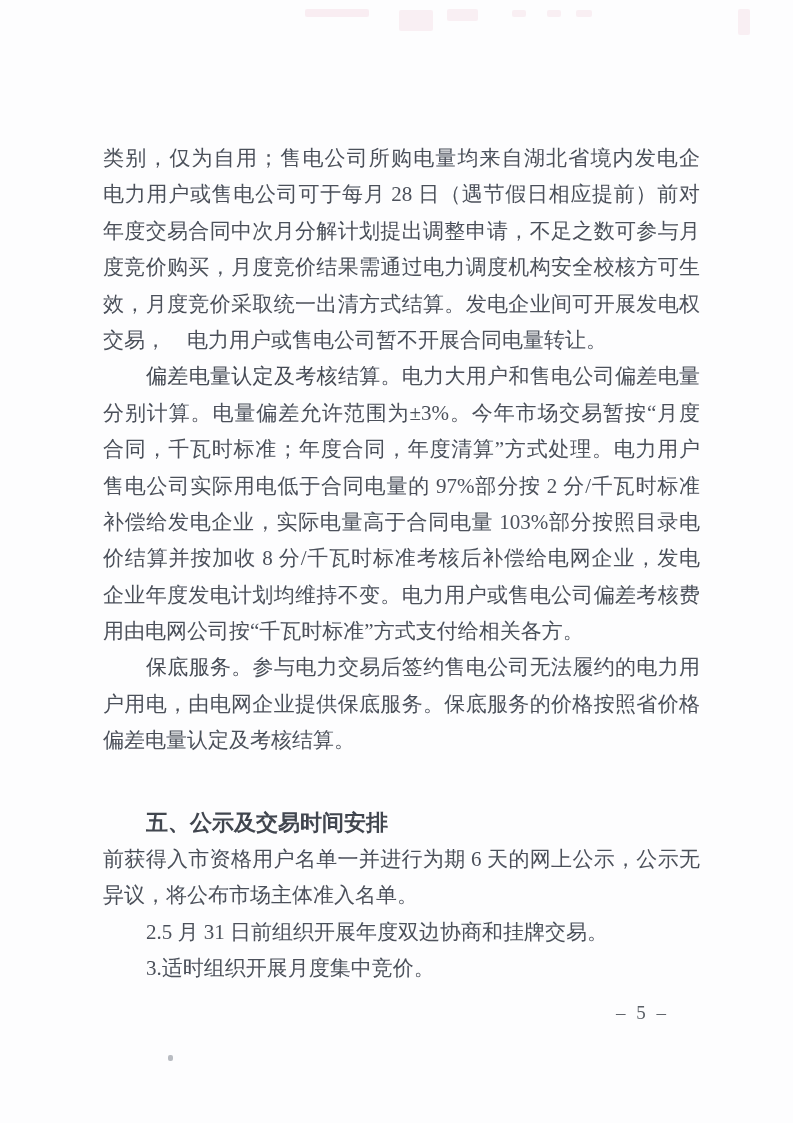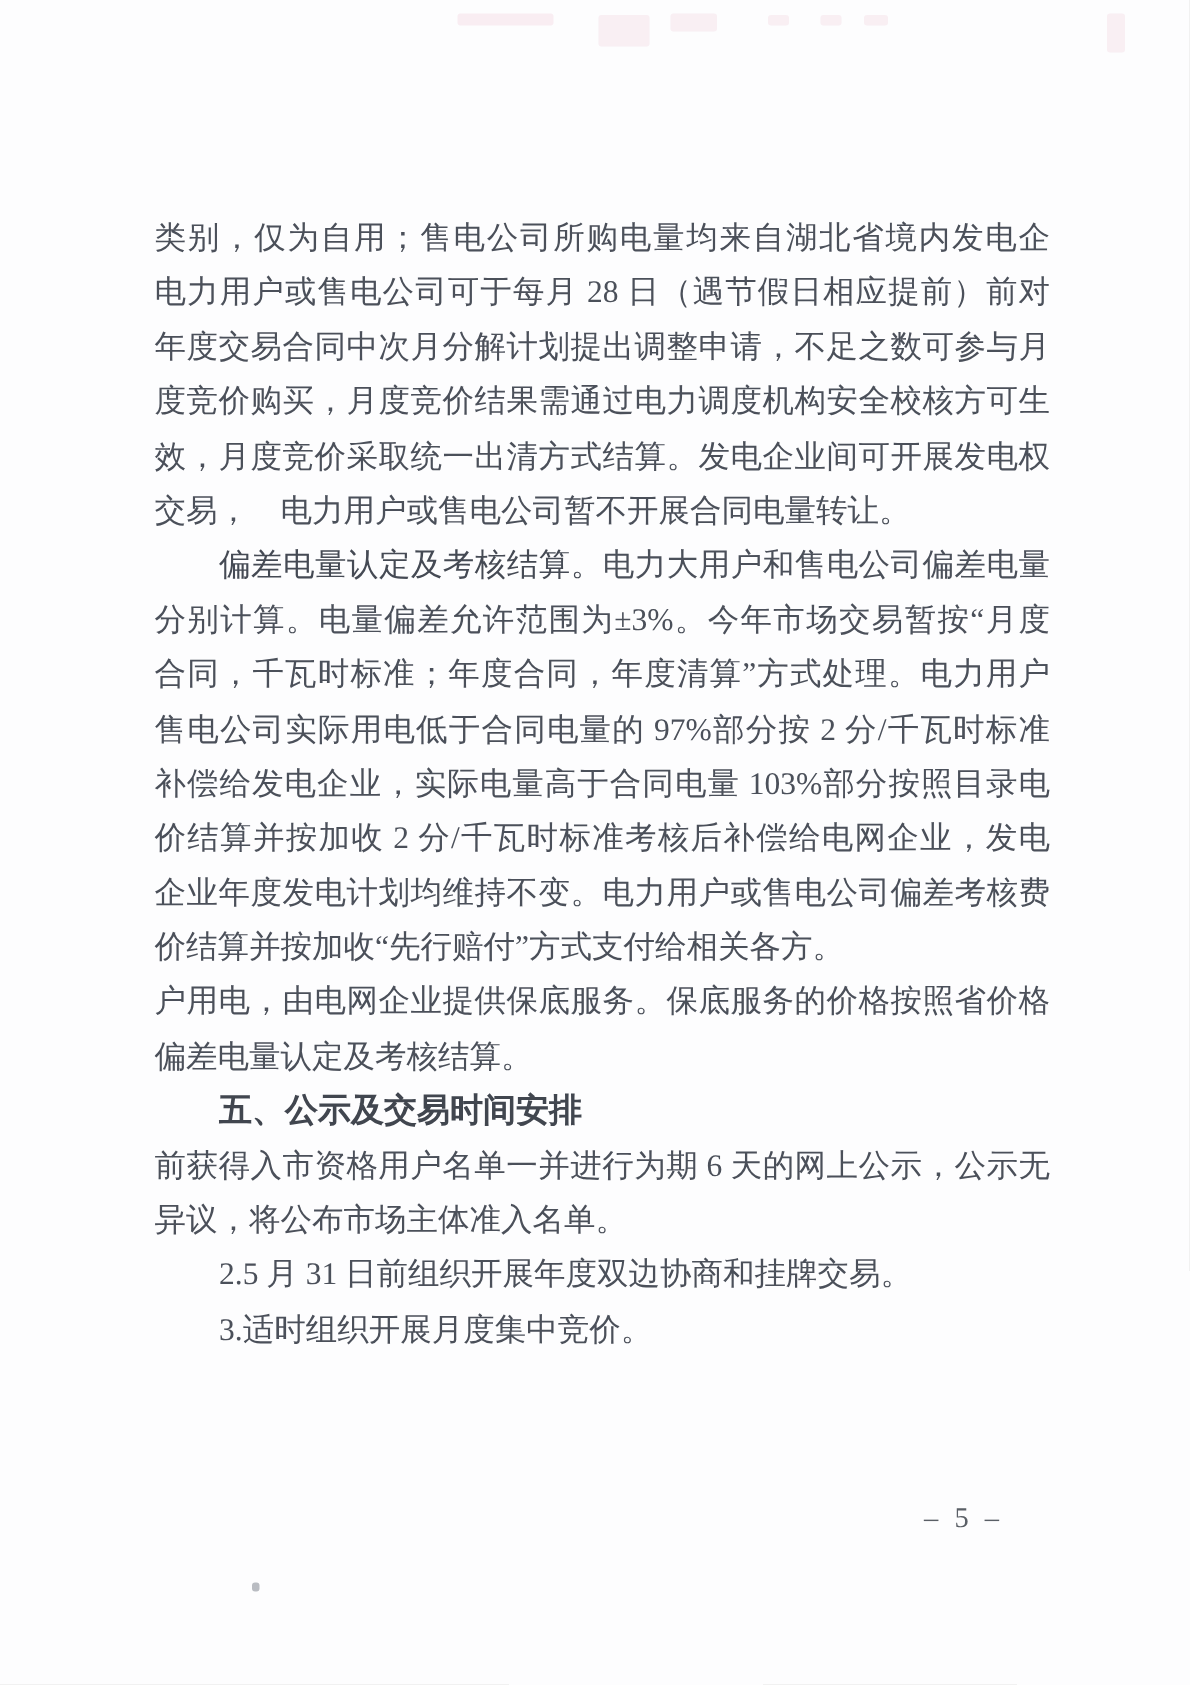--- a/index.html
+++ b/index.html
@@ -33,20 +33,21 @@
   .ln.last { text-align: center; text-align-last: left; }
   .ind { text-indent: 43px; }
   .b { font-weight: 400; color: #454a54; }
   .heading-ln {
     font-family: "Liberation Sans", "DejaVu Sans", sans-serif;
     font-weight: 700;
     font-size: 22px;
     color: #41464f;
     text-align: left;
     text-align-last: left;
+    margin-top: 46px;
   }
   .page-number {
     position: absolute;
     left: 616px;
     top: 1002px;
     width: 70px;
     font-size: 19px;
     color: #5a5f66;
     letter-spacing: 3px;
     text-align: left;
@@ -86,26 +87,27 @@
       <div class="ln jw">效，月度竞价采取统一出清方式结算。发电企业间可开展发电权</div>
       <div class="ln last">交易，　电力用户或售电公司暂不开展合同电量转让。</div>
     </div>
 
     <div>
       <div class="ln jw ind"><span class="b">偏差电量认定及考核结算。</span><span>电力大用户和售电公司偏差电量</span></div>
       <div class="ln jw">分别计算。电量偏差允许范围为±3%。今年市场交易暂按“月度</div>
       <div class="ln jw">合同，千瓦时标准；年度合同，年度清算”方式处理。电力用户或</div>
       <div class="ln jw">售电公司实际用电低于合同电量的 97%部分按 2 分/千瓦时标准</div>
       <div class="ln jw">补偿给发电企业，实际电量高于合同电量 103%部分按照目录电</div>
-      <div class="ln jw">价结算并按加收 2 分/千瓦时标准考核后补偿给电网企业，发电</div>
+      <div class="ln jw">价结算并按加收 8 分/千瓦时标准考核后补偿给电网企业，发电</div>
       <div class="ln jw">企业年度发电计划均维持不变。电力用户或售电公司偏差考核费</div>
-      <div class="ln last">价结算并按加收“先行赔付”方式支付给相关各方。</div>
+      <div class="ln last">用由电网公司按“千瓦时标准”方式支付给相关各方。</div>
     </div>
 
     <div>
+      <div class="ln jw ind"><span class="b">保底服务。</span><span>参与电力交易后签约售电公司无法履约的电力用</span></div>
       <div class="ln jw">户用电，由电网企业提供保底服务。保底服务的价格按照省价格</div>
       <div class="ln last">偏差电量认定及考核结算。</div>
     </div>
 
     <div class="ln heading-ln ind">五、公示及交易时间安排</div>
 
     <div>
       <div class="ln jw">前获得入市资格用户名单一并进行为期 6 天的网上公示，公示无</div>
       <div class="ln last">异议，将公布市场主体准入名单。</div>
       <div class="ln last ind">2.5 月 31 日前组织开展年度双边协商和挂牌交易。</div>

